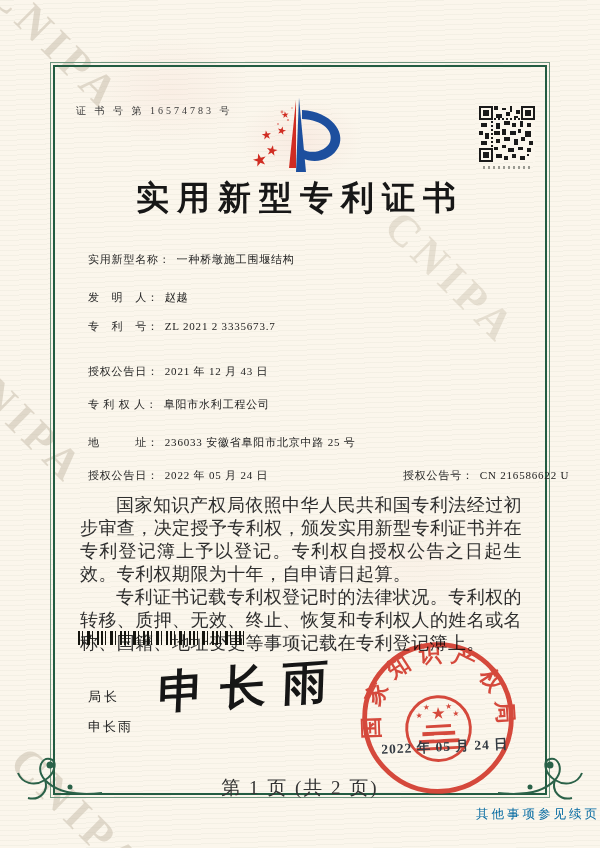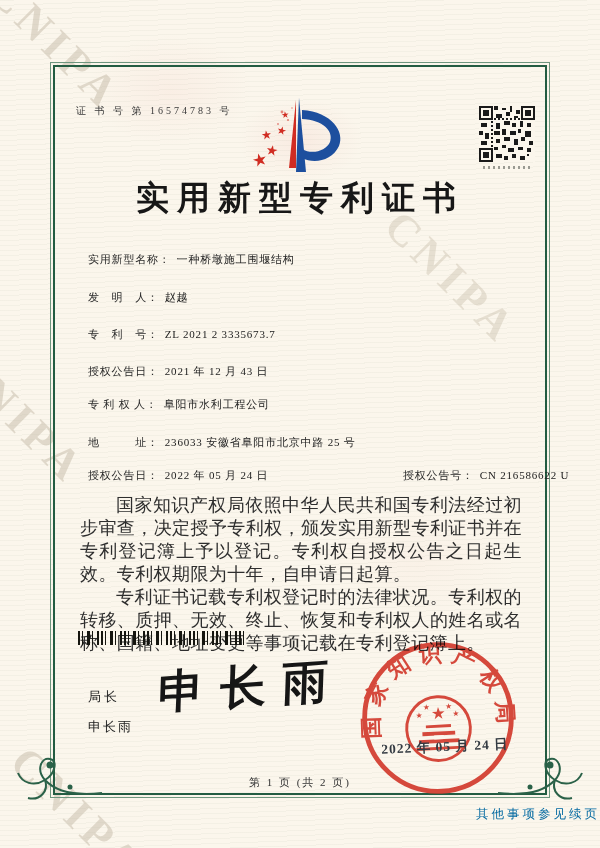--- a/index.html
+++ b/index.html
@@ -82,21 +82,21 @@
 
   .seal{position:absolute;left:356px;top:636px;width:164px;height:164px;
     mix-blend-mode:multiply;opacity:.93;transform:rotate(-3deg);}
   .seal-date{
     position:absolute;left:366px;top:738px;width:158px;text-align:center;
     font-size:13.5px;font-weight:bold;color:#333a42;letter-spacing:1px;
     transform:rotate(-2.5deg);z-index:5;white-space:nowrap;
   }
 
   .page-footer{position:absolute;left:0;top:775px;width:100%;text-align:center;
-    font-size:11px;letter-spacing:2px;color:#333;z-index:5;}
+    font-size:19px;letter-spacing:2px;color:#333;z-index:5;}
   .cont-note{position:absolute;left:0;top:806px;width:100%;text-align:right;
     font-size:12.5px;letter-spacing:3px;color:#0369a1;z-index:5;}
 </style>
 </head>
 <body>
 
 <div class="page">
 
   <div class="wm wm-tl">CNIPA</div>
   <div class="wm wm-left">CNIPA</div>
@@ -221,21 +221,21 @@
     <div class="qr-caption"></div>
 
     <div class="title">实用新型专利证书</div>
 
     <div class="field-row" style="top:252px">
       <span class="flabel">实用新型名称：</span><span class="fvalue">一种桥墩施工围堰结构</span>
     </div>
     <div class="field-row" style="top:290px">
       <span class="flabel">发　明　人：</span><span class="fvalue">赵越</span>
     </div>
-    <div class="field-row" style="top:327px">
+    <div class="field-row" style="top:319px">
       <span class="flabel">专　利　号：</span><span class="fvalue">ZL 2021 2 3335673.7</span>
     </div>
     <div class="field-row" style="top:364px">
       <span class="flabel">授权公告日：</span><span class="fvalue">2021 年 12 月 43 日</span>
     </div>
     <div class="field-row" style="top:397px">
       <span class="flabel">专 利 权 人：</span><span class="fvalue">阜阳市水利工程公司</span>
     </div>
     <div class="field-row" style="top:435px">
       <span class="flabel">地　　　址：</span><span class="fvalue">236033 安徽省阜阳市北京中路 25 号</span>

